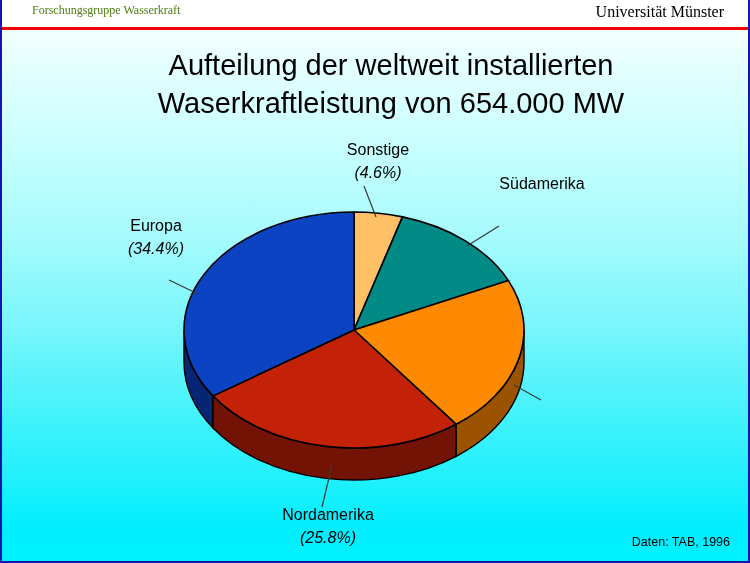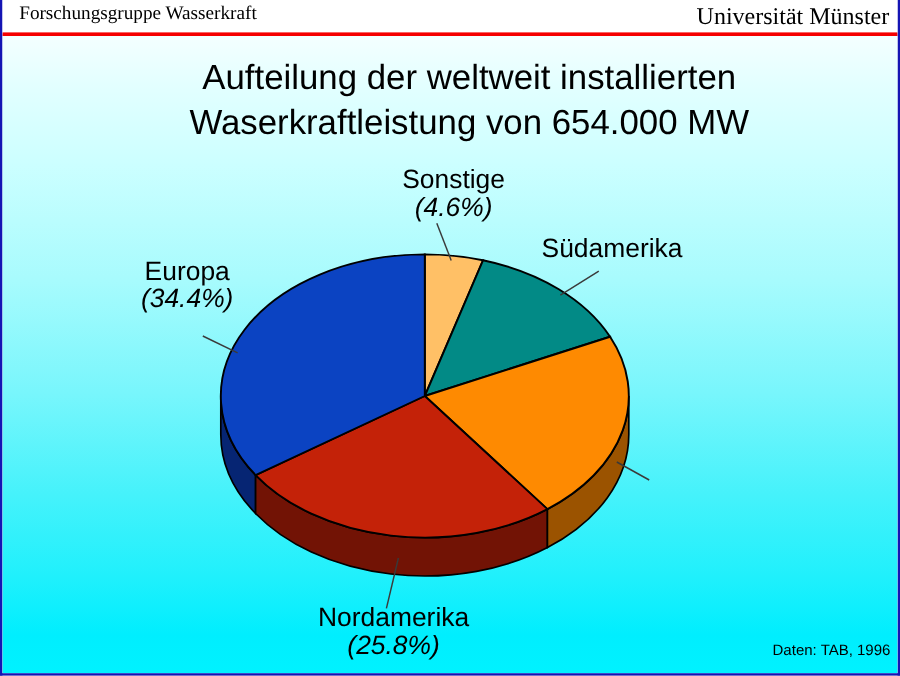--- a/index.html
+++ b/index.html
@@ -30,33 +30,33 @@
   
   #header-band {
     position: absolute;
     left: 0; top: 0;
     width: 746px;
     height: 28px;
     background: #ffffff;
   }
   #header-left {
     position: absolute;
-    left: 14px;
+    left: 30px;
+    top: 3px;
+    font-family: "Liberation Serif", serif;
+    font-size: 12px;
+    color: #4d7c0f;
+    white-space: nowrap;
+  }
+  #header-right {
+    position: absolute;
+    right: 24px;
     top: 3px;
     font-family: "Liberation Serif", serif;
     font-size: 16px;
-    color: #000000;
-    white-space: nowrap;
-  }
-  #header-right {
-    position: absolute;
-    right: 7px;
-    top: 3px;
-    font-family: "Liberation Serif", serif;
-    font-size: 20px;
     color: #000000;
     white-space: nowrap;
   }
   #header-rule {
     position: absolute;
     left: 0;
     top: 27px;
     width: 746px;
     height: 3px;
     background: #f50000;
@@ -107,38 +107,38 @@
   #pie-svg {
     position: absolute;
     left: 0;
     top: 0;
   }
 
   
   .slice-label {
     position: absolute;
     color: #000000;
-    font-size: 22px;
+    font-size: 16px;
     line-height: 23px;
     white-space: nowrap;
   }
   .slice-label .lname { display: block; }
   .slice-label .lpct  { display: block; font-style: italic; }
   .ctr { text-align: center; }
 
   #label-sonstige      { left: 310px; top: 108px; width: 132px; }
-  #label-suedamerika   { left: 432px; top: 142px; width: 152px; margin-top: 23px; }
+  #label-suedamerika   { left: 464px; top: 142px; width: 152px; }
   #label-europa        { left:  92px; top: 184px; width: 124px; }
   #label-asien         { left: 520px; top: 338px; width: 118px; }
   #label-nordamerika   { left: 228px; top: 473px; width: 196px; }
 
   
   #source-note {
     position: absolute;
-    right: 6px;
+    right: 18px;
     bottom: 12px;
     font-size: 12.5px;
     color: #000000;
     white-space: nowrap;
   }
 </style>
 </head>
 <body>
 
 <div id="slide">

